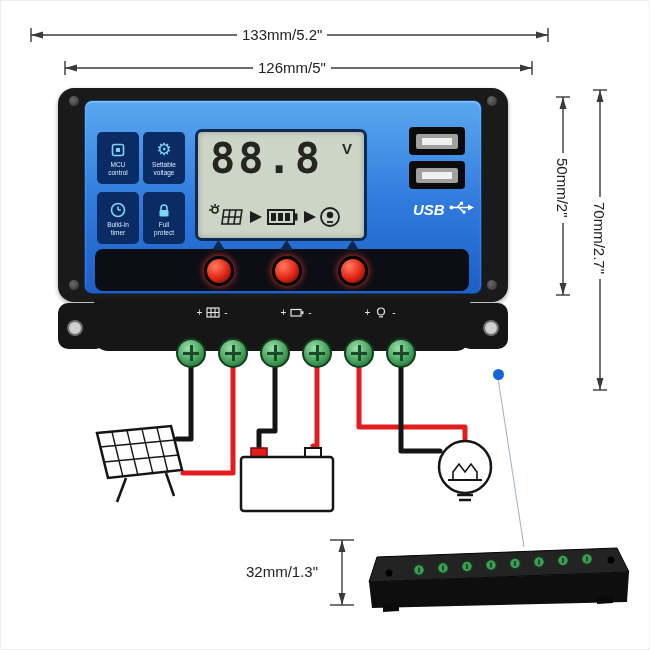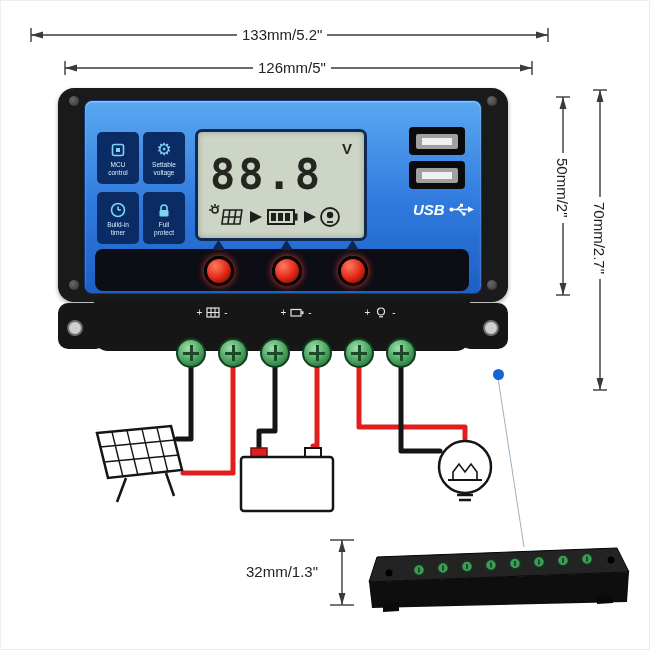--- a/index.html
+++ b/index.html
@@ -24,29 +24,29 @@
                 text-shadow:1px 1px 0 #123c78;}
   .feature-tile{position:absolute;width:42px;height:52px;background:#0a2b63;border-radius:5px;z-index:5;
                 display:flex;flex-direction:column;align-items:center;justify-content:center;gap:1px;}
   .tile-icon{height:20px;display:flex;align-items:center;justify-content:center;color:#7fd4f5;}
   .tile-icon .glyph{font-size:17px;line-height:18px;}
   .tile-caption{font-size:6.5px;line-height:7.5px;color:#d9ecff;text-align:center;}
   #lcd{position:absolute;left:194px;top:128px;width:172px;height:112px;background:#ccd5c6;
        border:3px solid #0e2a52;border-radius:7px;z-index:5;box-sizing:border-box;
        box-shadow:inset 0 0 6px rgba(0,0,0,.25);}
   #lcd-value{position:absolute;left:12px;top:2px;font-family:"DejaVu Sans Mono",monospace;
-             font-weight:bold;font-size:42px;color:#24261f;letter-spacing:3px;margin-top:16px;}
+             font-weight:bold;font-size:42px;color:#24261f;letter-spacing:3px;}
   #lcd-unit{position:absolute;right:12px;top:8px;font-weight:bold;font-size:15px;color:#24261f;}
   .usb-port{position:absolute;width:56px;height:28px;background:#0b0b0b;border-radius:4px;z-index:5;
             display:flex;align-items:center;justify-content:center;}
   .usb-port-inner{width:42px;height:15px;background:#a0a0a0;border-radius:2px;
                   display:flex;align-items:center;justify-content:center;}
   .usb-port-tongue{width:30px;height:7px;background:#f0f0f0;}
   #usb-label-row{position:absolute;left:412px;top:200px;width:66px;z-index:5;display:flex;
-                 align-items:center;gap:4px;color:#fff;}
+                 gap:4px;color:#fff;}
   #usb-label-row .usb-text{font-weight:bold;font-style:italic;font-size:15px;}
   .warn-tri{position:absolute;z-index:6;width:13px;height:10px;}
   #button-strip{position:absolute;left:94px;top:248px;width:374px;height:42px;background:#0d0d16;
                 border-radius:8px;z-index:5;}
   .panel-button{position:absolute;width:30px;height:30px;border-radius:50%;z-index:6;
                 background:radial-gradient(circle at 35% 30%, #ff7a60, #e02414 55%, #5f0a05 95%);
                 border:3px solid #050505;box-sizing:border-box;
                 box-shadow:0 0 7px rgba(255,70,45,.85);}
   #lower-housing{position:absolute;left:93px;top:298px;width:376px;height:52px;background:#161616;
                  border-radius:0 0 14px 14px;z-index:2;}

